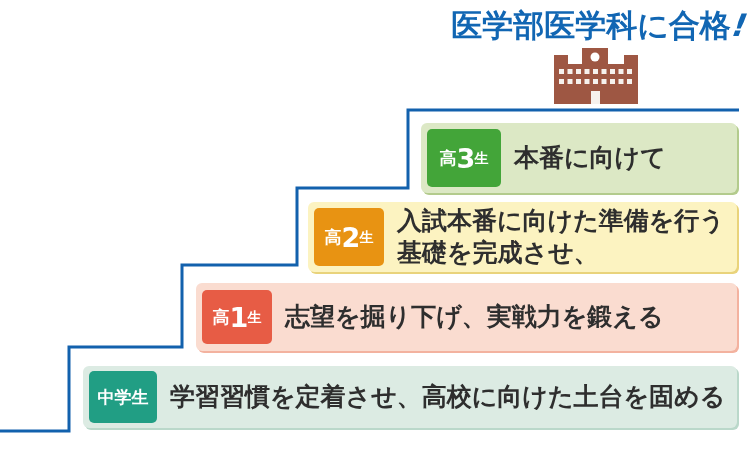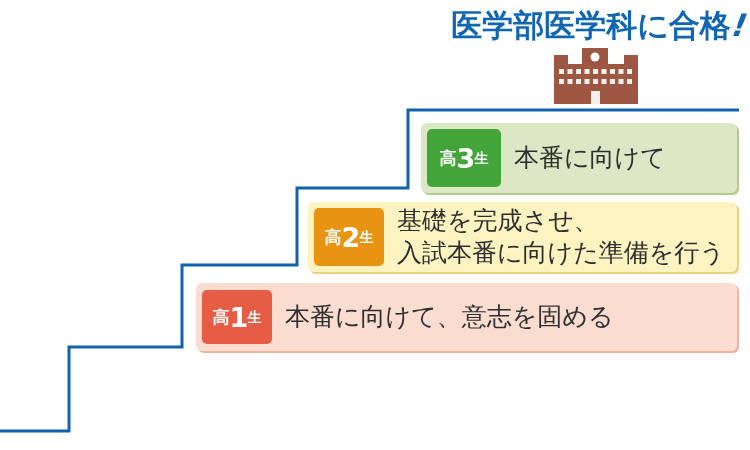--- a/index.html
+++ b/index.html
@@ -30,21 +30,21 @@
     font-weight:bold;
   }
   .row-high3 .badge{width:74px;height:58px;background:#43a539;}
   .row-high2 .badge{width:70px;height:58px;background:#e89312;}
   .row-high1 .badge{width:70px;height:54px;background:#e75c45;}
   .row-junior .badge{width:68px;height:52px;background:#219e84;}
   .badge .lp{font-size:17px;}
   .badge .ln{font-size:27px;letter-spacing:-1px;}
   .badge .ls{font-size:14px;}
   .desc{
-    margin-left:13px;font-size:25px;color:#2e2e2e;line-height:1.28;white-space:nowrap;
+    margin-left:13px;font-size:25px;color:#2e2e2e;line-height:1.28;white-space:nowrap;font-weight:bold;
   }
 </style>
 </head>
 <body>
 
 <div class="canvas">
 
   <svg class="stairs-svg" width="750" height="450" viewBox="0 0 750 450" aria-hidden="true">
     <polyline points="0,431 69,431 69,347 182,347 182,265 297,265 297,188 408,188 408,110 739,110" fill="none" stroke="#1261ad" stroke-width="3" stroke-linejoin="miter"></polyline>
   </svg>
@@ -95,31 +95,42 @@
     </div>
   </div>
 
   <div class="row row-high2">
     <div class="badge">
       <span class="lp">高</span>
         <span class="ln">2</span>
         <span class="ls">生</span>
     </div>
     <div class="desc">
+      <div>入試本番に向けた準備を行う</div>
       <div>基礎を完成させ、</div>
-      <div>入試本番に向けた準備を行う</div>
     </div>
   </div>
 
   <div class="row row-high1">
     <div class="badge">
       <span class="lp">高</span>
         <span class="ln">1</span>
         <span class="ls">生</span>
     </div>
     <div class="desc">
-      <div>本番に向けて、意志を固める</div>
+      <div>志望を掘り下げ、実戦力を鍛える</div>
       <div></div>
     </div>
   </div>
 
+  <div class="row row-junior">
+    <div class="badge">
+      <span class="lp">中学生</span>
+        <span class="ln"></span>
+        <span class="ls"></span>
+    </div>
+    <div class="desc">
+      <div>学習習慣を定着させ、高校に向けた土台を固める</div>
+      <div></div>
+    </div>
+  </div>
 
 </div>
 
 </body></html>

